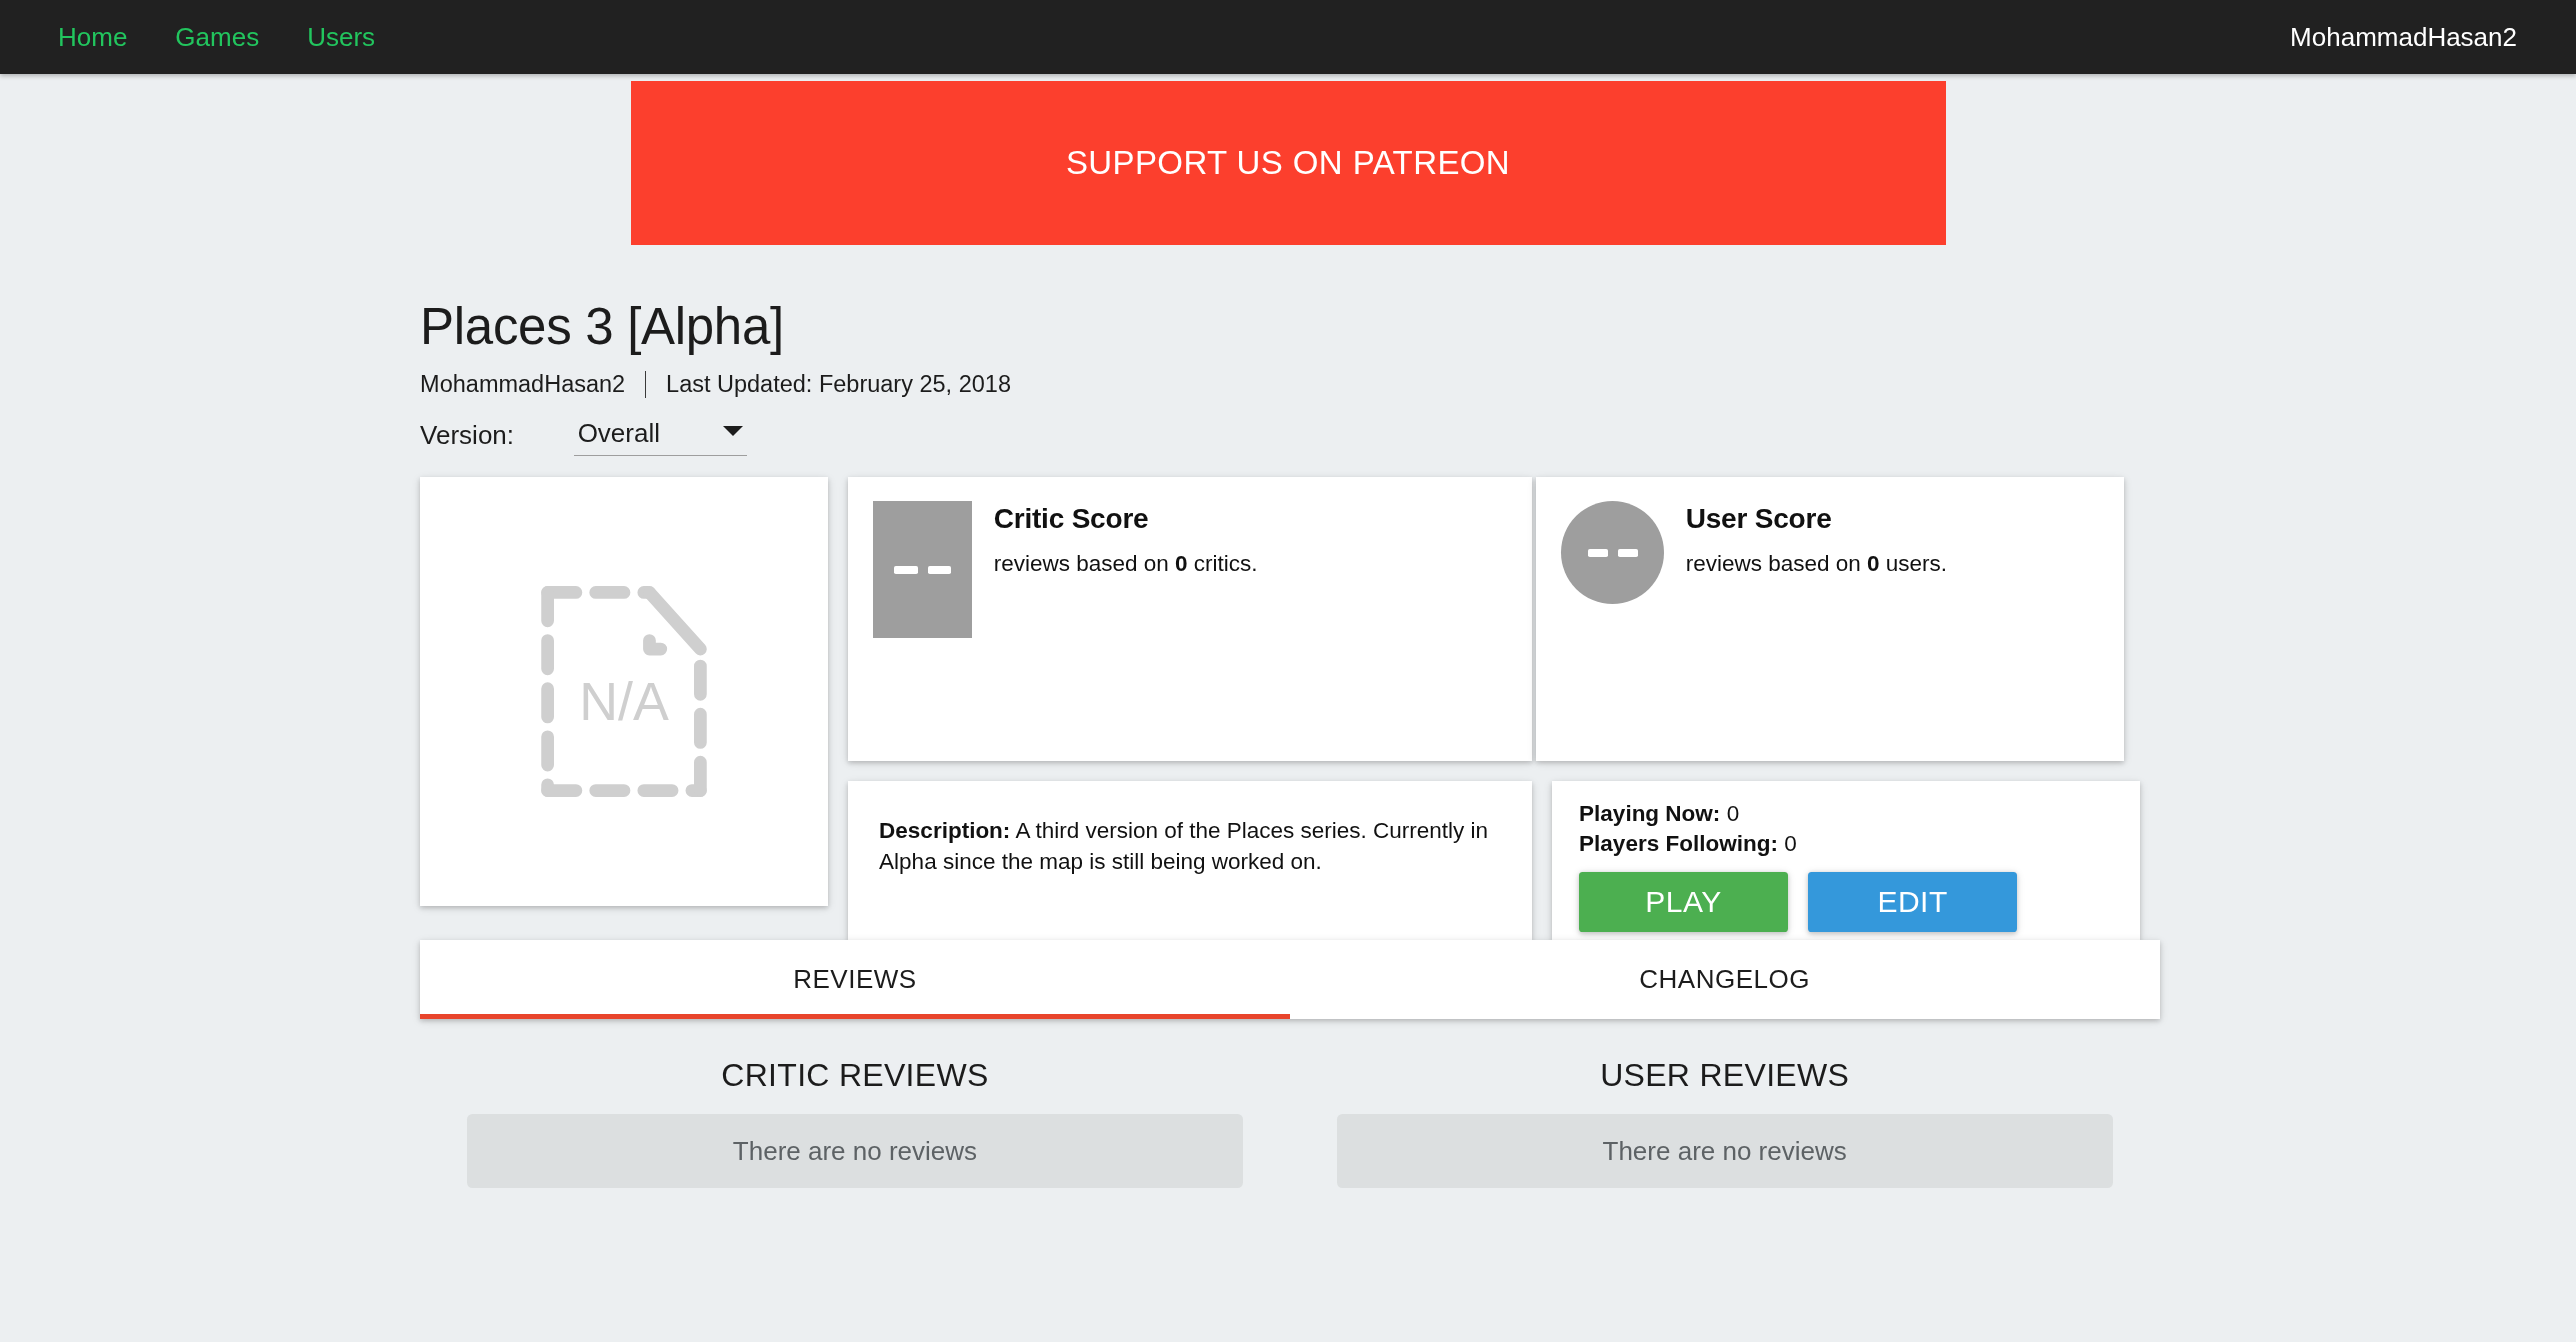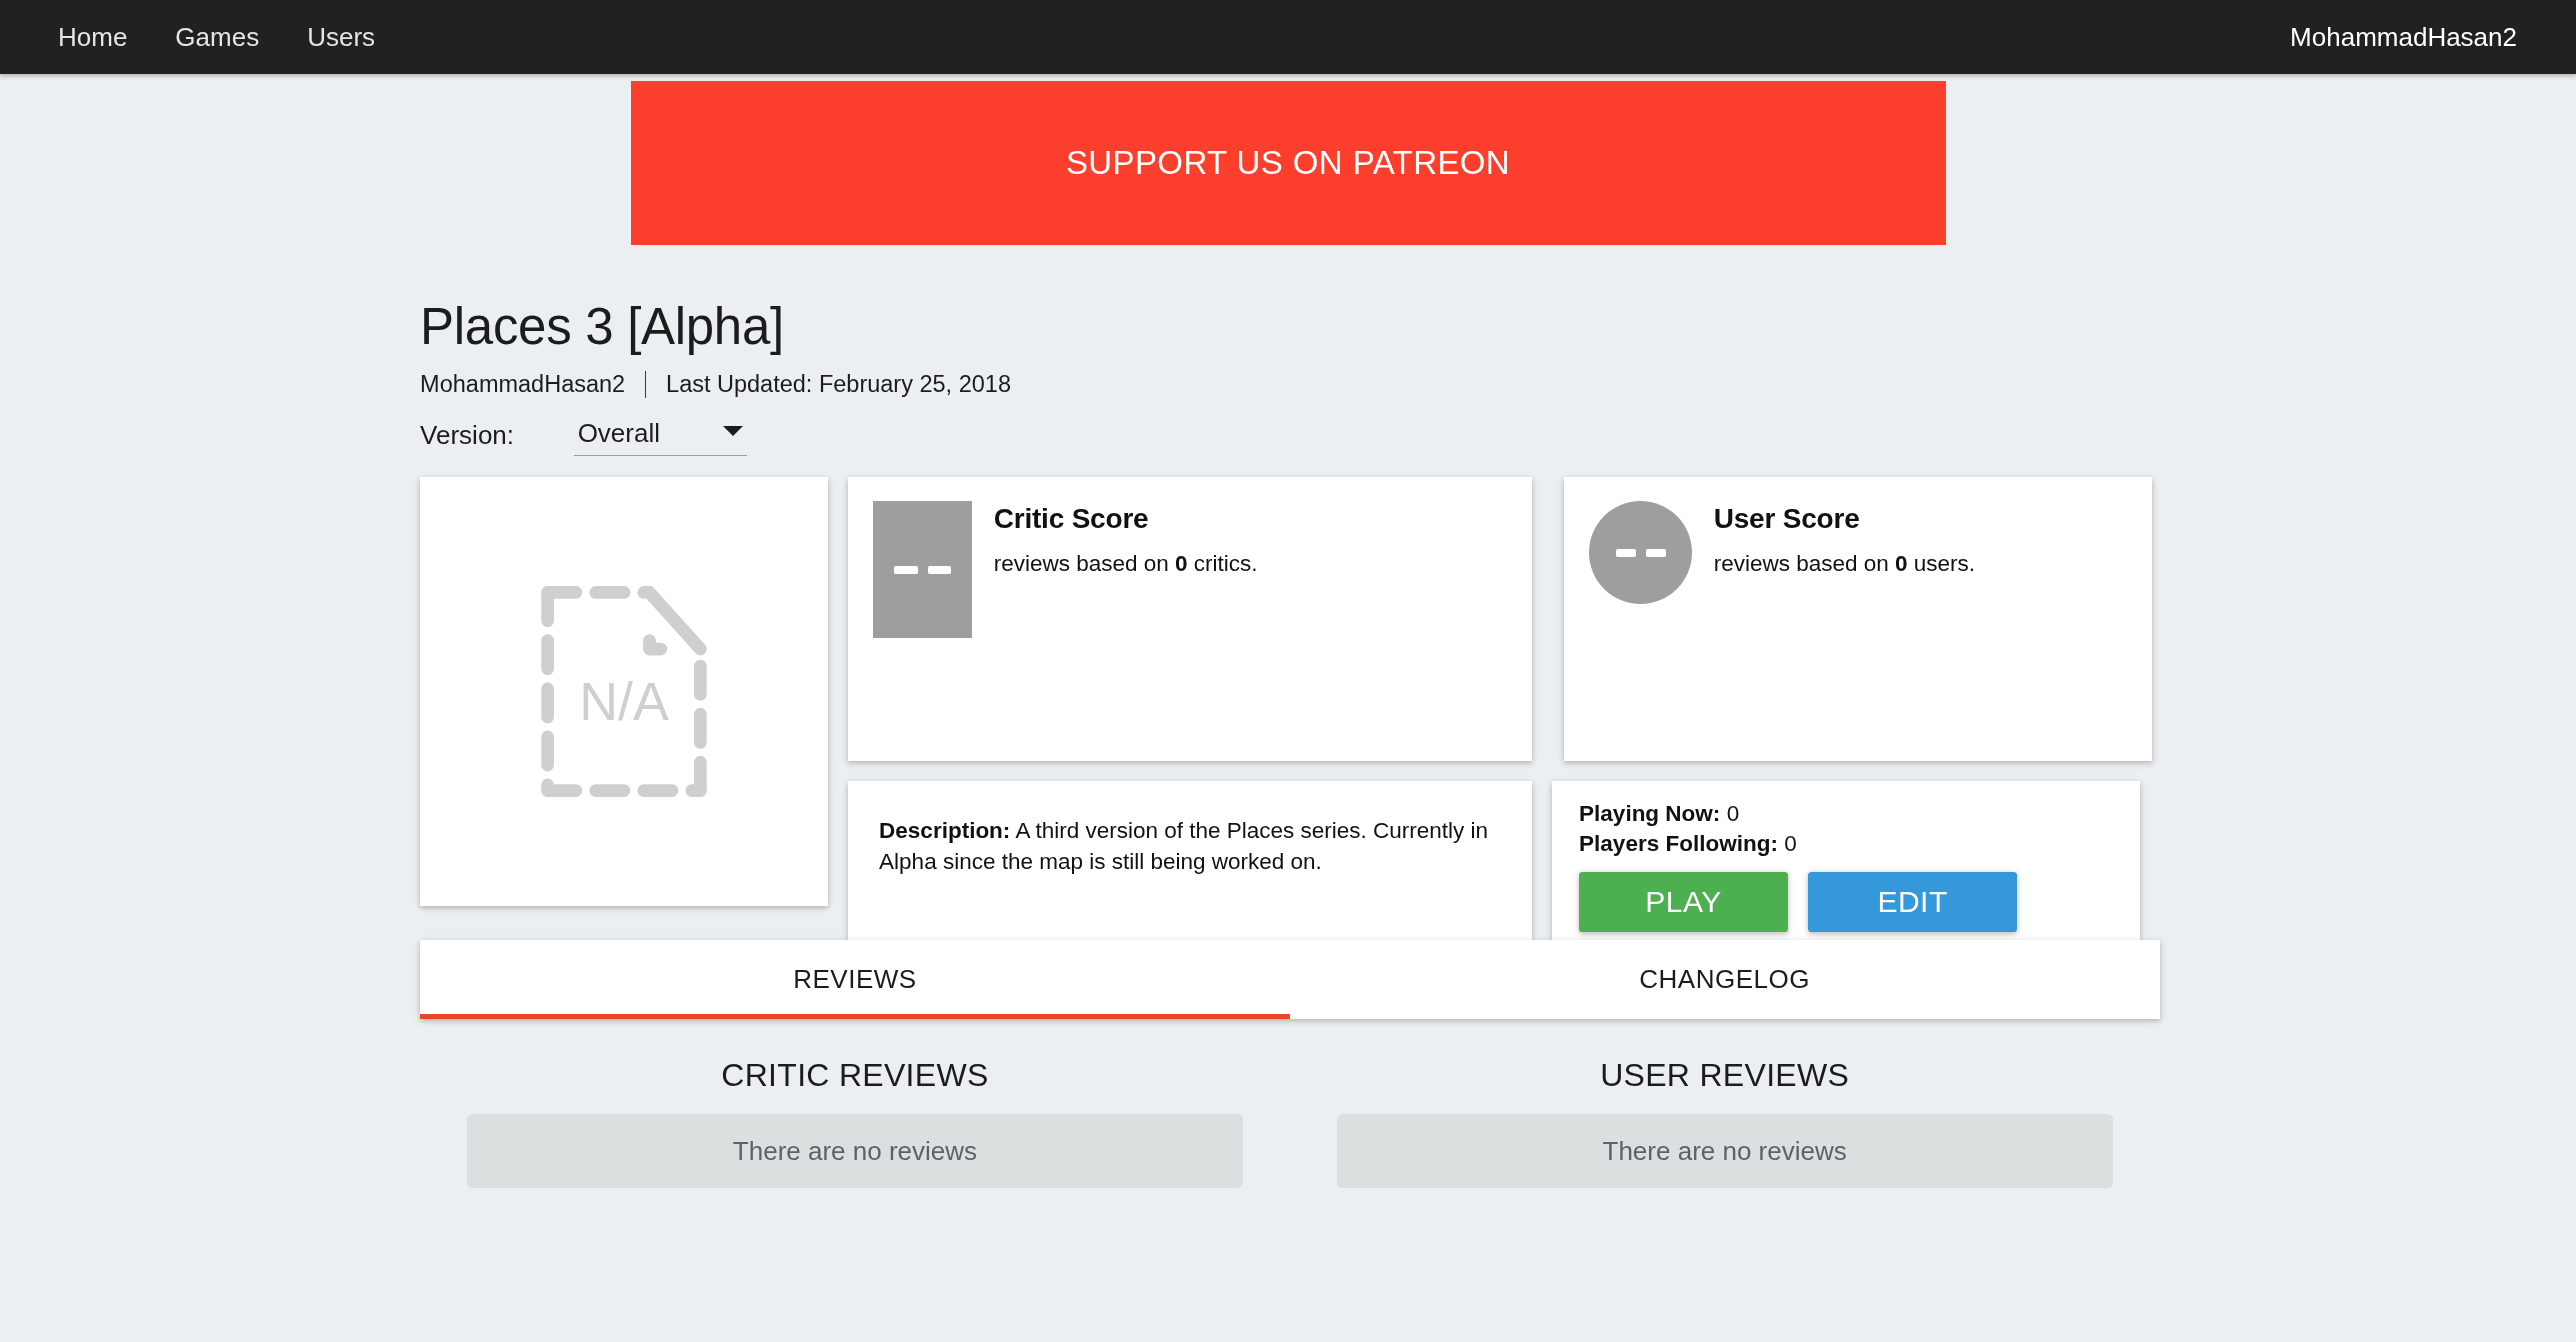--- a/index.html
+++ b/index.html
@@ -17,21 +17,21 @@
     background: #212121;
     display: flex;
     align-items: center;
     padding: 0 34px;
     box-shadow: 0 1.8px 4.5px rgba(0,0,0,.26);
     position: relative;
     z-index: 5;
   }
   .nav-links { display: flex; align-items: center; }
   .nav-link {
-    color: #e5e5e5;
+    color: #22c55e;
     font-size: 26px;
     padding: 0 24px;
     line-height: 74px;
     text-decoration: none;
     cursor: pointer;
     white-space: nowrap;
   }
   .nav-spacer { flex: 1 1 auto; }
   .nav-user {
     color: #fff;
@@ -144,21 +144,21 @@
     flex-direction: column;
   }
   .score-row { display: flex; }
   .score-card {
     height: 284px;
     padding: 24px 25px;
     display: flex;
     align-items: flex-start;
   }
   .critic-card { width: 684px; flex: 0 0 auto; }
-  .user-card { width: 588px; flex: 0 0 auto; margin-left: 32px; }
+  .user-card { width: 588px; flex: 0 0 auto; margin-left: 4px; }
 
   .critic-box {
     width: 99px;
     height: 137px;
     background: #9e9e9e;
     display: flex;
     align-items: center;
     justify-content: center;
     flex: 0 0 auto;
   }

